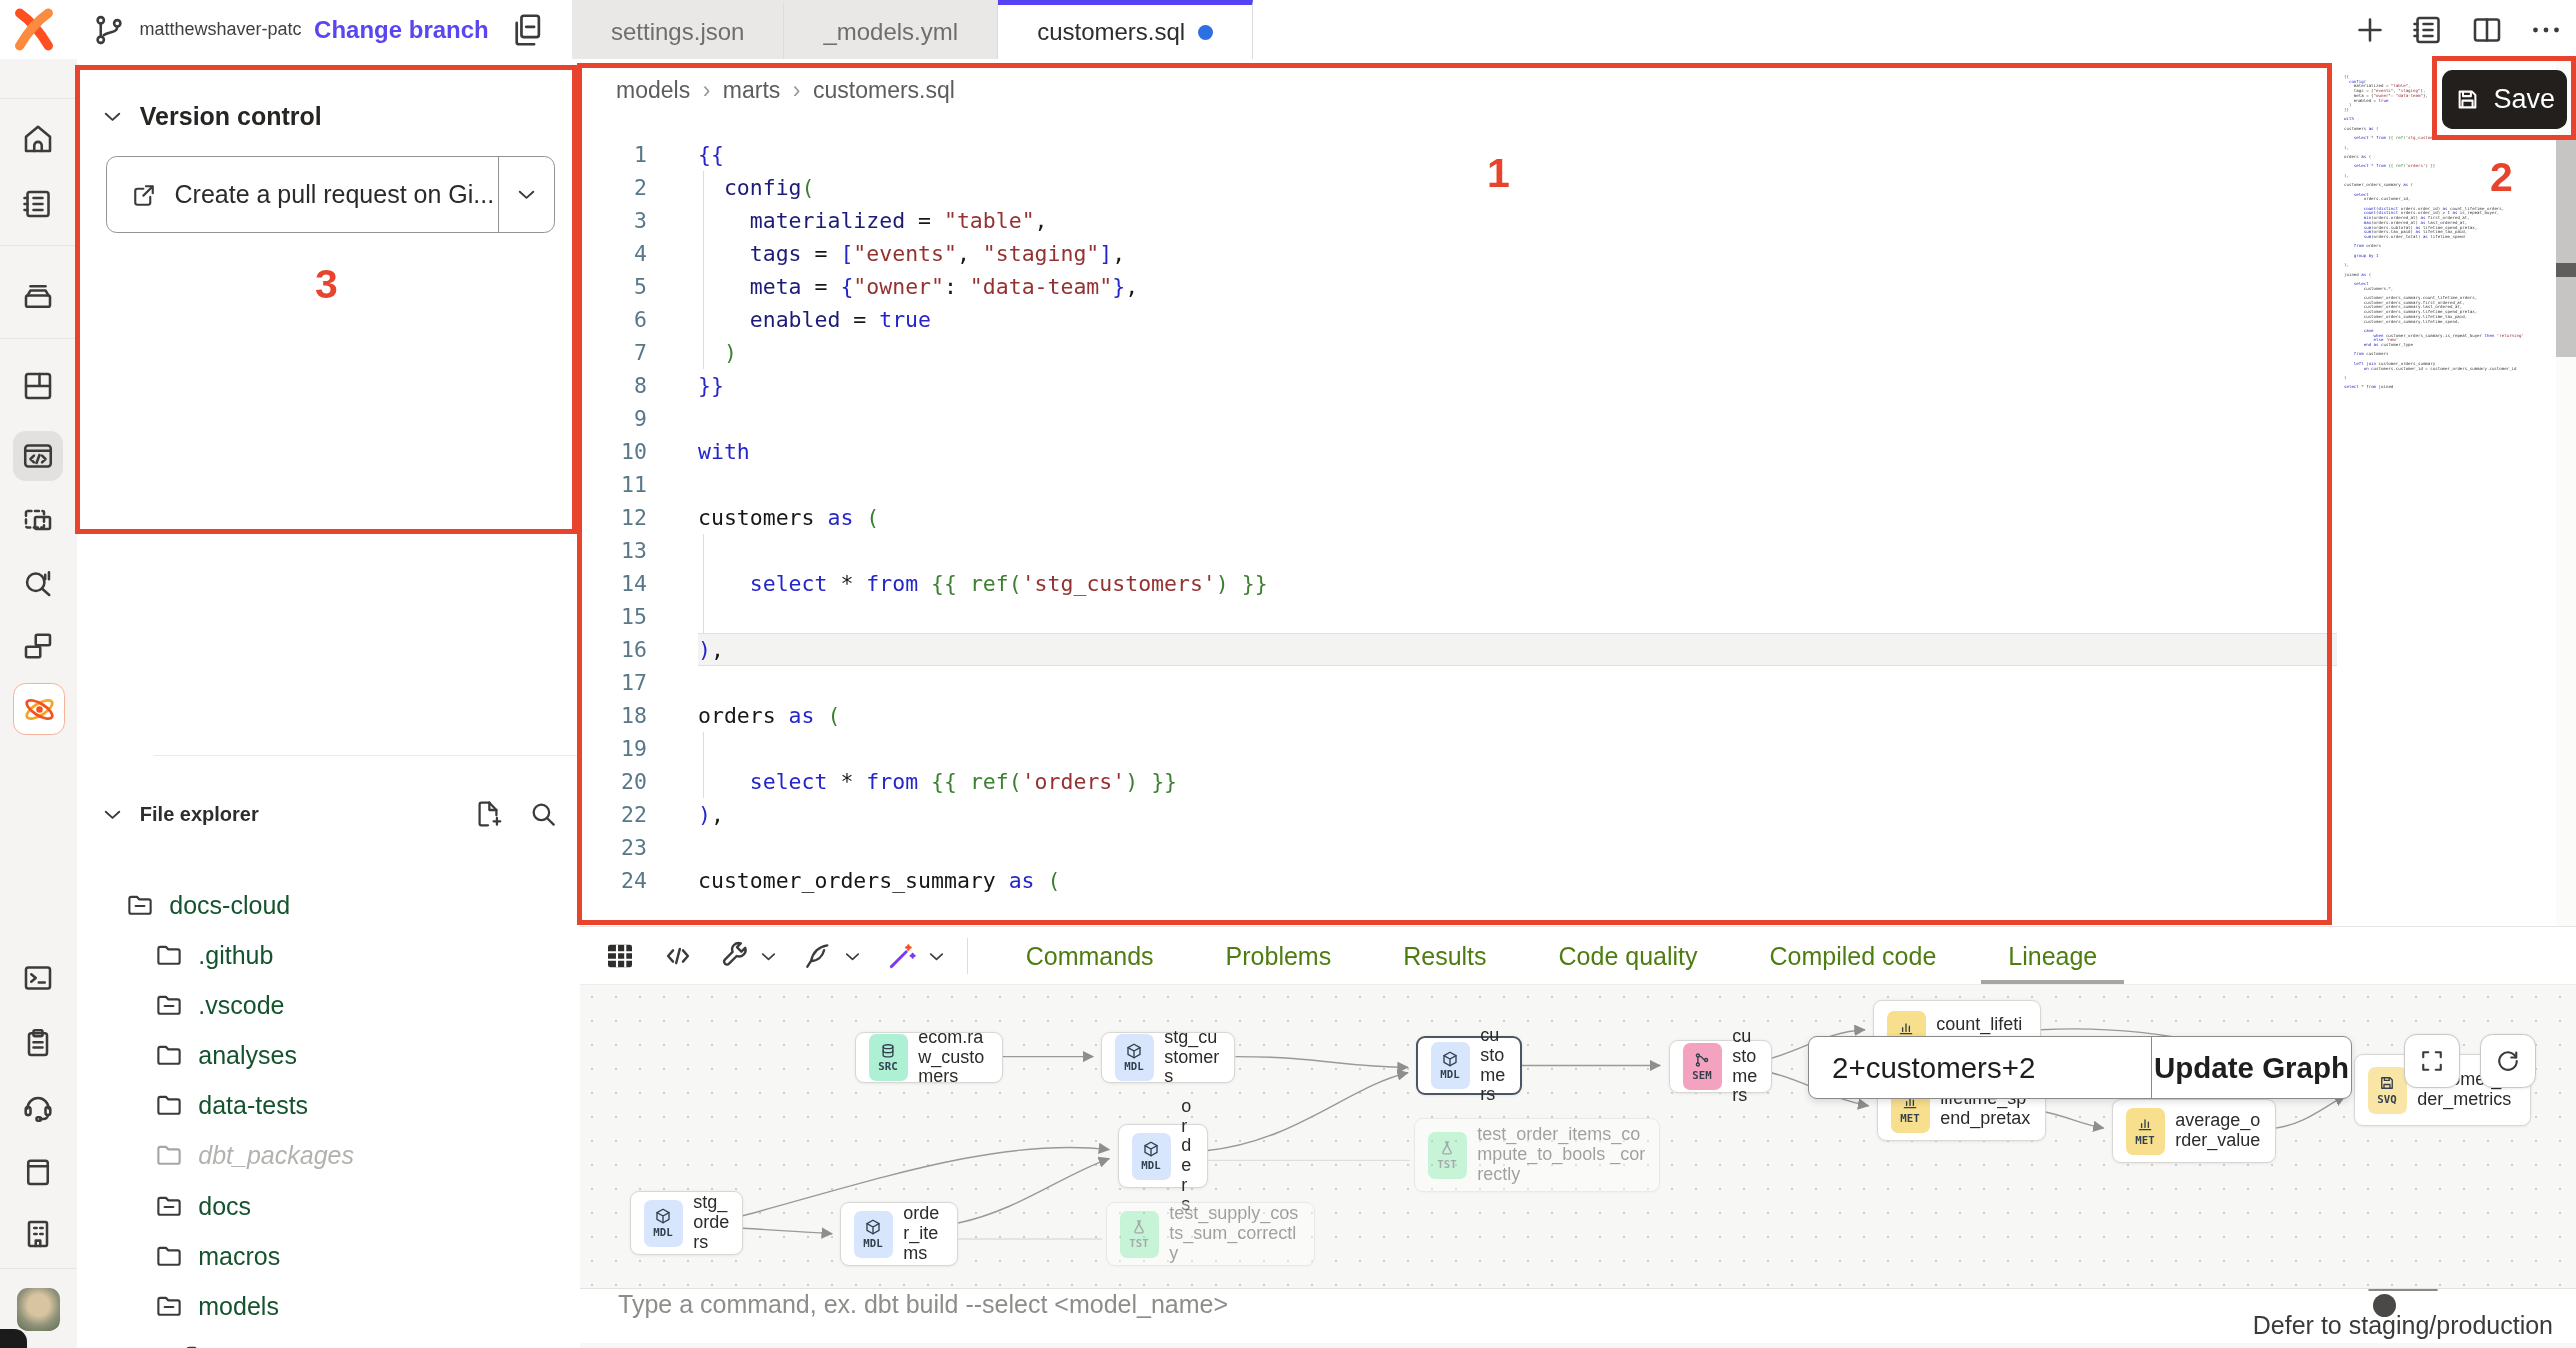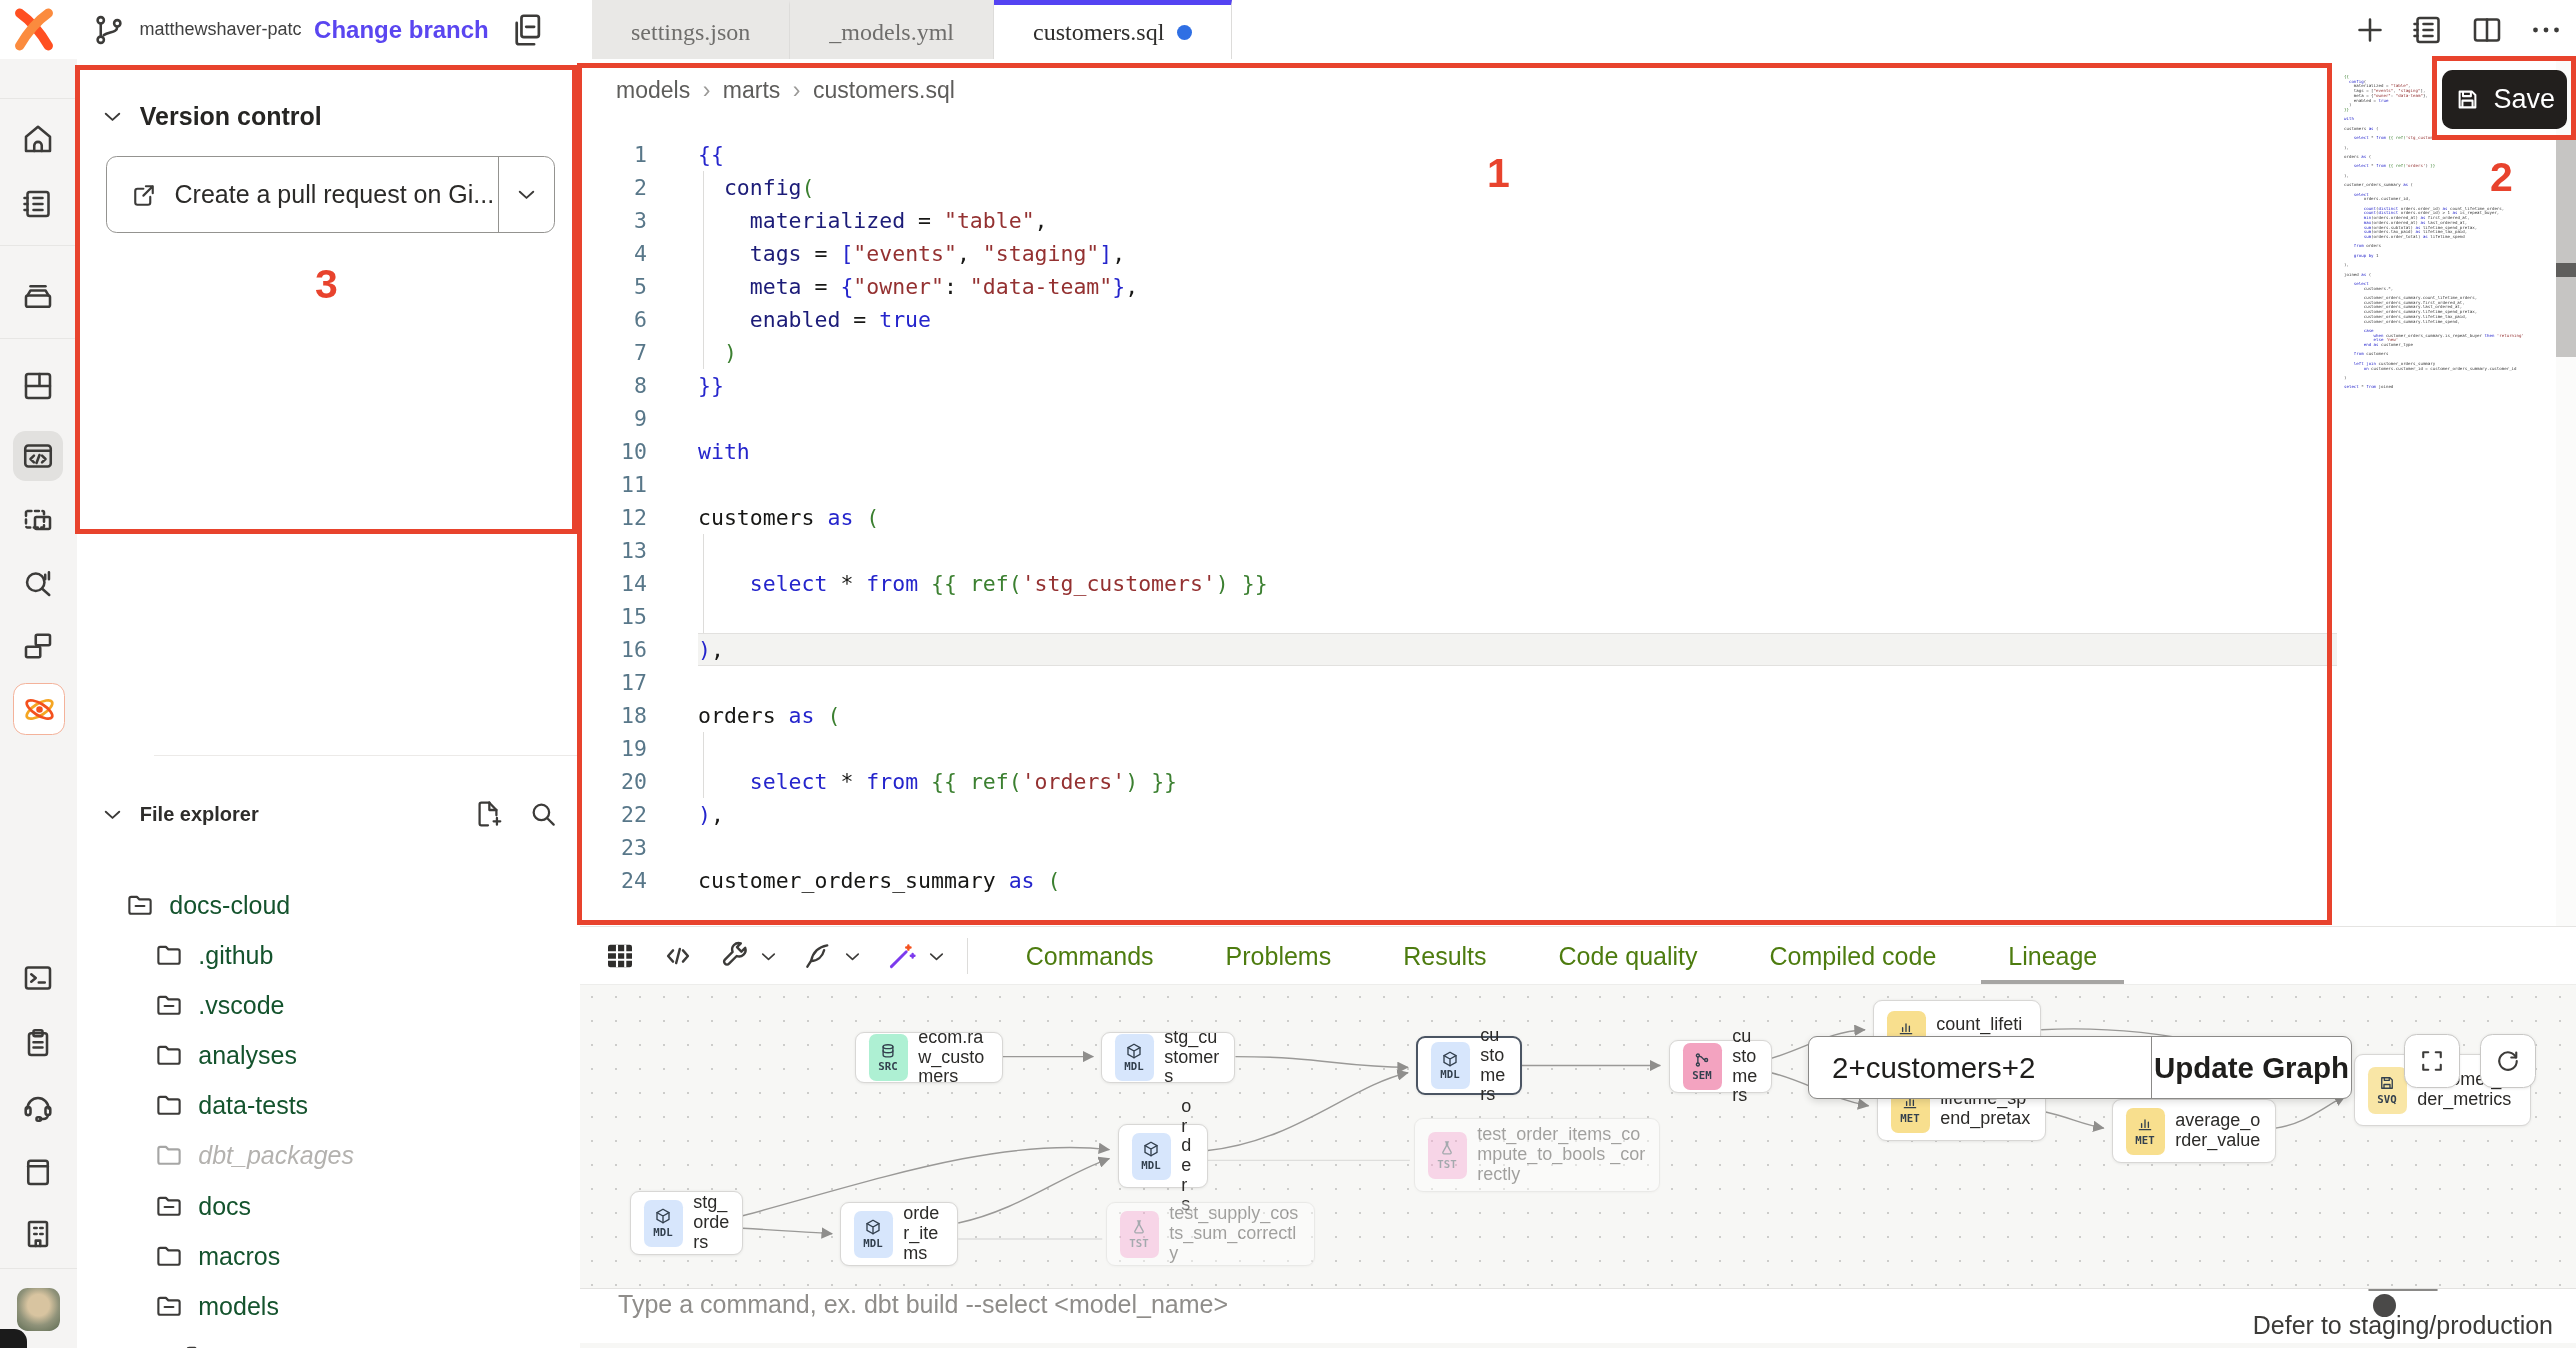--- a/index.html
+++ b/index.html
@@ -8,21 +8,21 @@
   .abs{position:absolute;}
   svg{display:block;}
   .ic{stroke:#3c3b39;stroke-width:1.7;fill:none;stroke-linecap:round;stroke-linejoin:round;}
 
   
   #topbar{left:0;top:0;width:2576px;height:59px;background:#fff;border-bottom:0.9px solid #e5e4e2;}
   #logo{left:9px;top:7.2px;width:50px;height:45px;}
   #branch-area{left:91px;top:0;height:59px;display:flex;align-items:center;gap:12.5px;}
   #branch-name{font-size:18px;color:#404040;max-width:224px;white-space:nowrap;overflow:hidden;}
   #change-branch{font-size:24px;color:#5a46f0;font-weight:700;}
-  #tabs{left:592px;top:0;height:59px;display:flex;font-family:Liberation Serif, serif;}
+  #tabs{left:572px;top:0;height:59px;display:flex;}
   .tab{height:59px;display:flex;align-items:center;gap:12.5px;padding:0 39px;font-size:24px;
        background:#e9e8e6;color:#6f6e6c;border-right:0.9px solid #dddcda;border-top:5.4px solid transparent;box-sizing:border-box;}
   .tab.active{background:#fff;color:#2e2d2b;border-top:5.4px solid #5443f2;}
   .dot{width:15px;height:15px;border-radius:50%;background:#2f6fe4;}
   #win-icons{right:10.7px;top:0;height:59px;display:flex;align-items:center;gap:19.7px;}
   .wicon{width:39px;height:39px;display:flex;align-items:center;justify-content:center;}
 
   
   #rail{left:0;top:59px;width:77px;height:1290px;background:#f5f4f3;border-right:0.9px solid #e7e6e4;}
   .rail-item{position:absolute;left:13.4px;width:50px;height:50px;border-radius:12.5px;
@@ -84,21 +84,21 @@
   #edges{position:absolute;left:0;top:0;}
   .node{position:absolute;background:#fff;border:1.3px solid #d8d7d5;border-radius:9px;
         box-shadow:0 0.9px 2.7px rgba(0,0,0,.07);display:flex;align-items:center;gap:10.7px;padding:0 12.5px;box-sizing:border-box;}
   .node.sel{border:2.2px solid #4b5563;}
   .node.faded{opacity:.42;}
   .badge{width:39px;height:47px;border-radius:7.2px;flex:none;display:flex;flex-direction:column;
          align-items:center;justify-content:center;gap:0.9px;}
   .badge span{font-size:10.7px;font-weight:700;color:#33404e;font-family:"DejaVu Sans Mono",monospace;}
   .nlabel{font-size:18px;color:#2c2b29;line-height:19.7px;word-break:break-all;}
   .bg-src{background:#aef0d3;} .bg-mdl{background:#d7e6fc;} .bg-sem{background:#f3a3c0;}
-  .bg-met{background:#f8df8e;} .bg-svq{background:#f9e6a6;} .bg-tst{background:#f9a8d4;}
+  .bg-met{background:#f8df8e;} .bg-svq{background:#f9e6a6;} .bg-tst{background:#86efac;}
   #overlay{left:1228px;top:51px;width:542px;height:61px;background:#fff;border:1.8px solid #8b8a88;border-radius:9px;
            display:flex;box-shadow:0 2.7px 7.2px rgba(0,0,0,.12);}
   #overlay-input{flex:1;display:flex;align-items:center;padding:0 23px;font-size:29.5px;color:#1f1e1c;}
   #overlay-btn{width:199px;border-left:1.8px solid #8b8a88;display:flex;align-items:center;justify-content:center;
                font-size:29.5px;font-weight:600;color:#1f1e1c;}
   .cv-btn{position:absolute;width:54px;height:52px;background:#fff;border:1.3px solid #c9c8c6;border-radius:12.5px;
           display:flex;align-items:center;justify-content:center;box-shadow:0 0.9px 2.7px rgba(0,0,0,.08);}
 
   
   #cmdbar{left:580px;top:1288px;width:1996px;height:54px;background:#fff;border-top:0.9px solid #e3e2e0;

